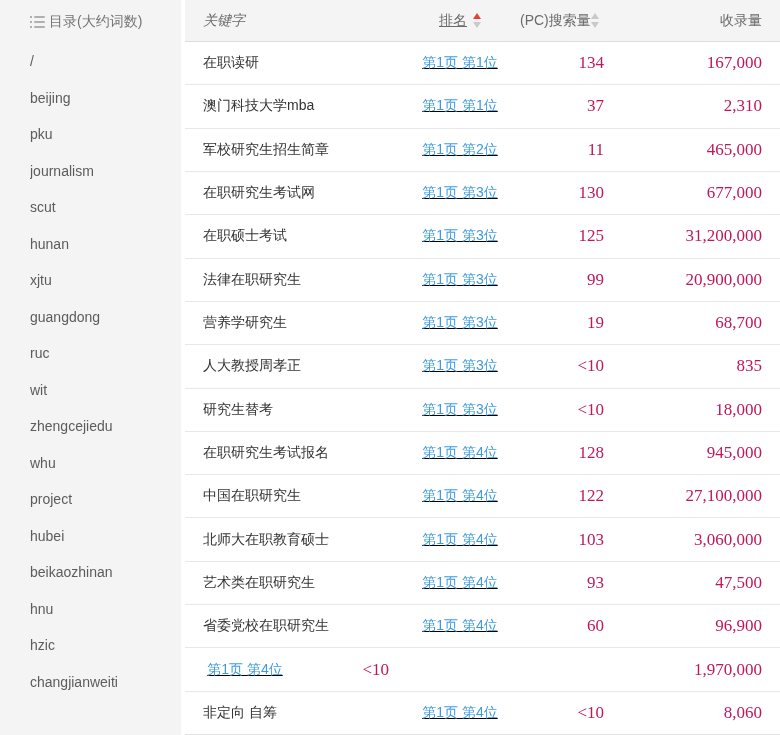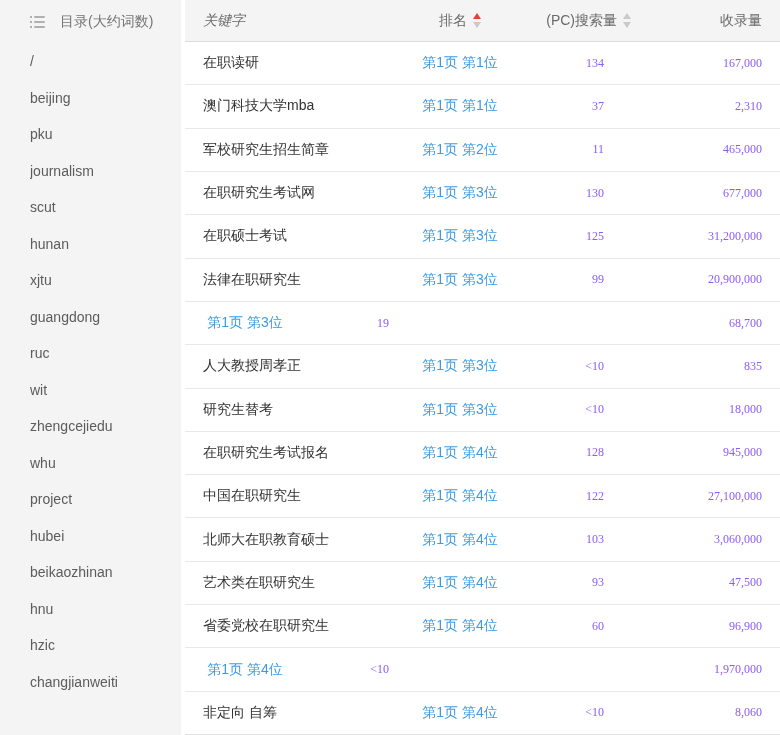--- a/index.html
+++ b/index.html
@@ -17,21 +17,21 @@
     -webkit-font-smoothing:antialiased;
   }
   .app{display:flex;width:780px;height:735px;}
 
   
   .sidebar{
     flex:0 0 181px;background:var(--panel-bg);margin-right:4px;
     overflow:hidden;
   }
   .sidebar-header{
-    height:43px;display:flex;align-items:center;gap:15px;
+    height:43px;display:flex;align-items:center;gap:4px;
     padding-left:30px;color:#747474;font-size:14px;
   }
   .list-icon{display:inline-flex;flex-direction:column;gap:3px;width:15px;}
   .list-icon i{display:block;height:2px;background:#b0b0b0;border-radius:1px;position:relative;margin-left:4px;}
   .list-icon i::before{content:"";position:absolute;left:-4px;top:0;width:2px;height:2px;background:#b0b0b0;}
   .sidebar-list{list-style:none;margin:0;padding:0 10px 0 30px;}
   .sidebar-item{
     height:36.5px;line-height:36.5px;font-size:14px;color:#5c5c5c;
     cursor:pointer;white-space:nowrap;overflow:hidden;text-overflow:ellipsis;
   }
@@ -44,31 +44,31 @@
     color:#6b6b6b;font-size:14px;
   }
   .tbody{flex:1;display:flex;flex-direction:column;min-height:0;}
   .trow{
     flex:1;display:flex;align-items:center;background:#fff;
     border-bottom:1px solid var(--row-border);font-size:14px;
   }
   .trow:last-child{border-bottom-color:#e0e0e0;}
 
   .c-keyword{width:215px;padding-left:18px;color:#333;overflow:hidden;white-space:nowrap;}
-  .c-rank{width:120px;display:flex;align-items:center;justify-content:center;gap:6px;}
+  .c-rank{width:120px;display:flex;align-items:center;justify-content:center;gap:6px;text-decoration:underline;}
   .c-search{width:115px;text-align:right;padding-right:31px;}
   .c-index{flex:1;text-align:right;padding-right:18px;}
 
   .thead .c-keyword{color:#6b6b6b;font-style:italic;}
-  .thead .c-search{display:flex;align-items:center;justify-content:flex-end;gap:6px;padding-right:4px;}
+  .thead .c-search{display:flex;align-items:center;padding-right:4px;}
   .thead .c-sortable{cursor:pointer;}
 
   .num{
     font-family:"Liberation Serif","DejaVu Serif",serif;
-    font-size:12px;color:#8b5cf6;
+    font-size:17px;color:#be185d;
   }
   .rank-link{color:var(--link);text-decoration:none;cursor:pointer;white-space:nowrap;}
 
   
   .sort{display:inline-flex;flex-direction:column;gap:3px;}
   .tri{width:0;height:0;border-left:4px solid transparent;border-right:4px solid transparent;}
   .tri-up{border-bottom:6px solid var(--sort-inactive);}
   .tri-down{border-top:6px solid var(--sort-inactive);}
   .tri-up.active{border-bottom-color:var(--sort-active);}
 </style>
@@ -197,20 +197,21 @@
         <div class="trow">
           <div class="c-keyword">法律在职研究生</div>
           <div class="c-rank">
             <a class="rank-link">第1页 第3位</a>
           </div>
           <div class="c-search num">99</div>
           <div class="c-index num">20,900,000</div>
         </div>
 
         <div class="trow">
+          <div class="c-keyword">营养学研究生</div>
           <div class="c-rank">
             <a class="rank-link">第1页 第3位</a>
           </div>
           <div class="c-search num">19</div>
           <div class="c-index num">68,700</div>
         </div>
 
         <div class="trow">
           <div class="c-keyword">人大教授周孝正</div>
           <div class="c-rank">

